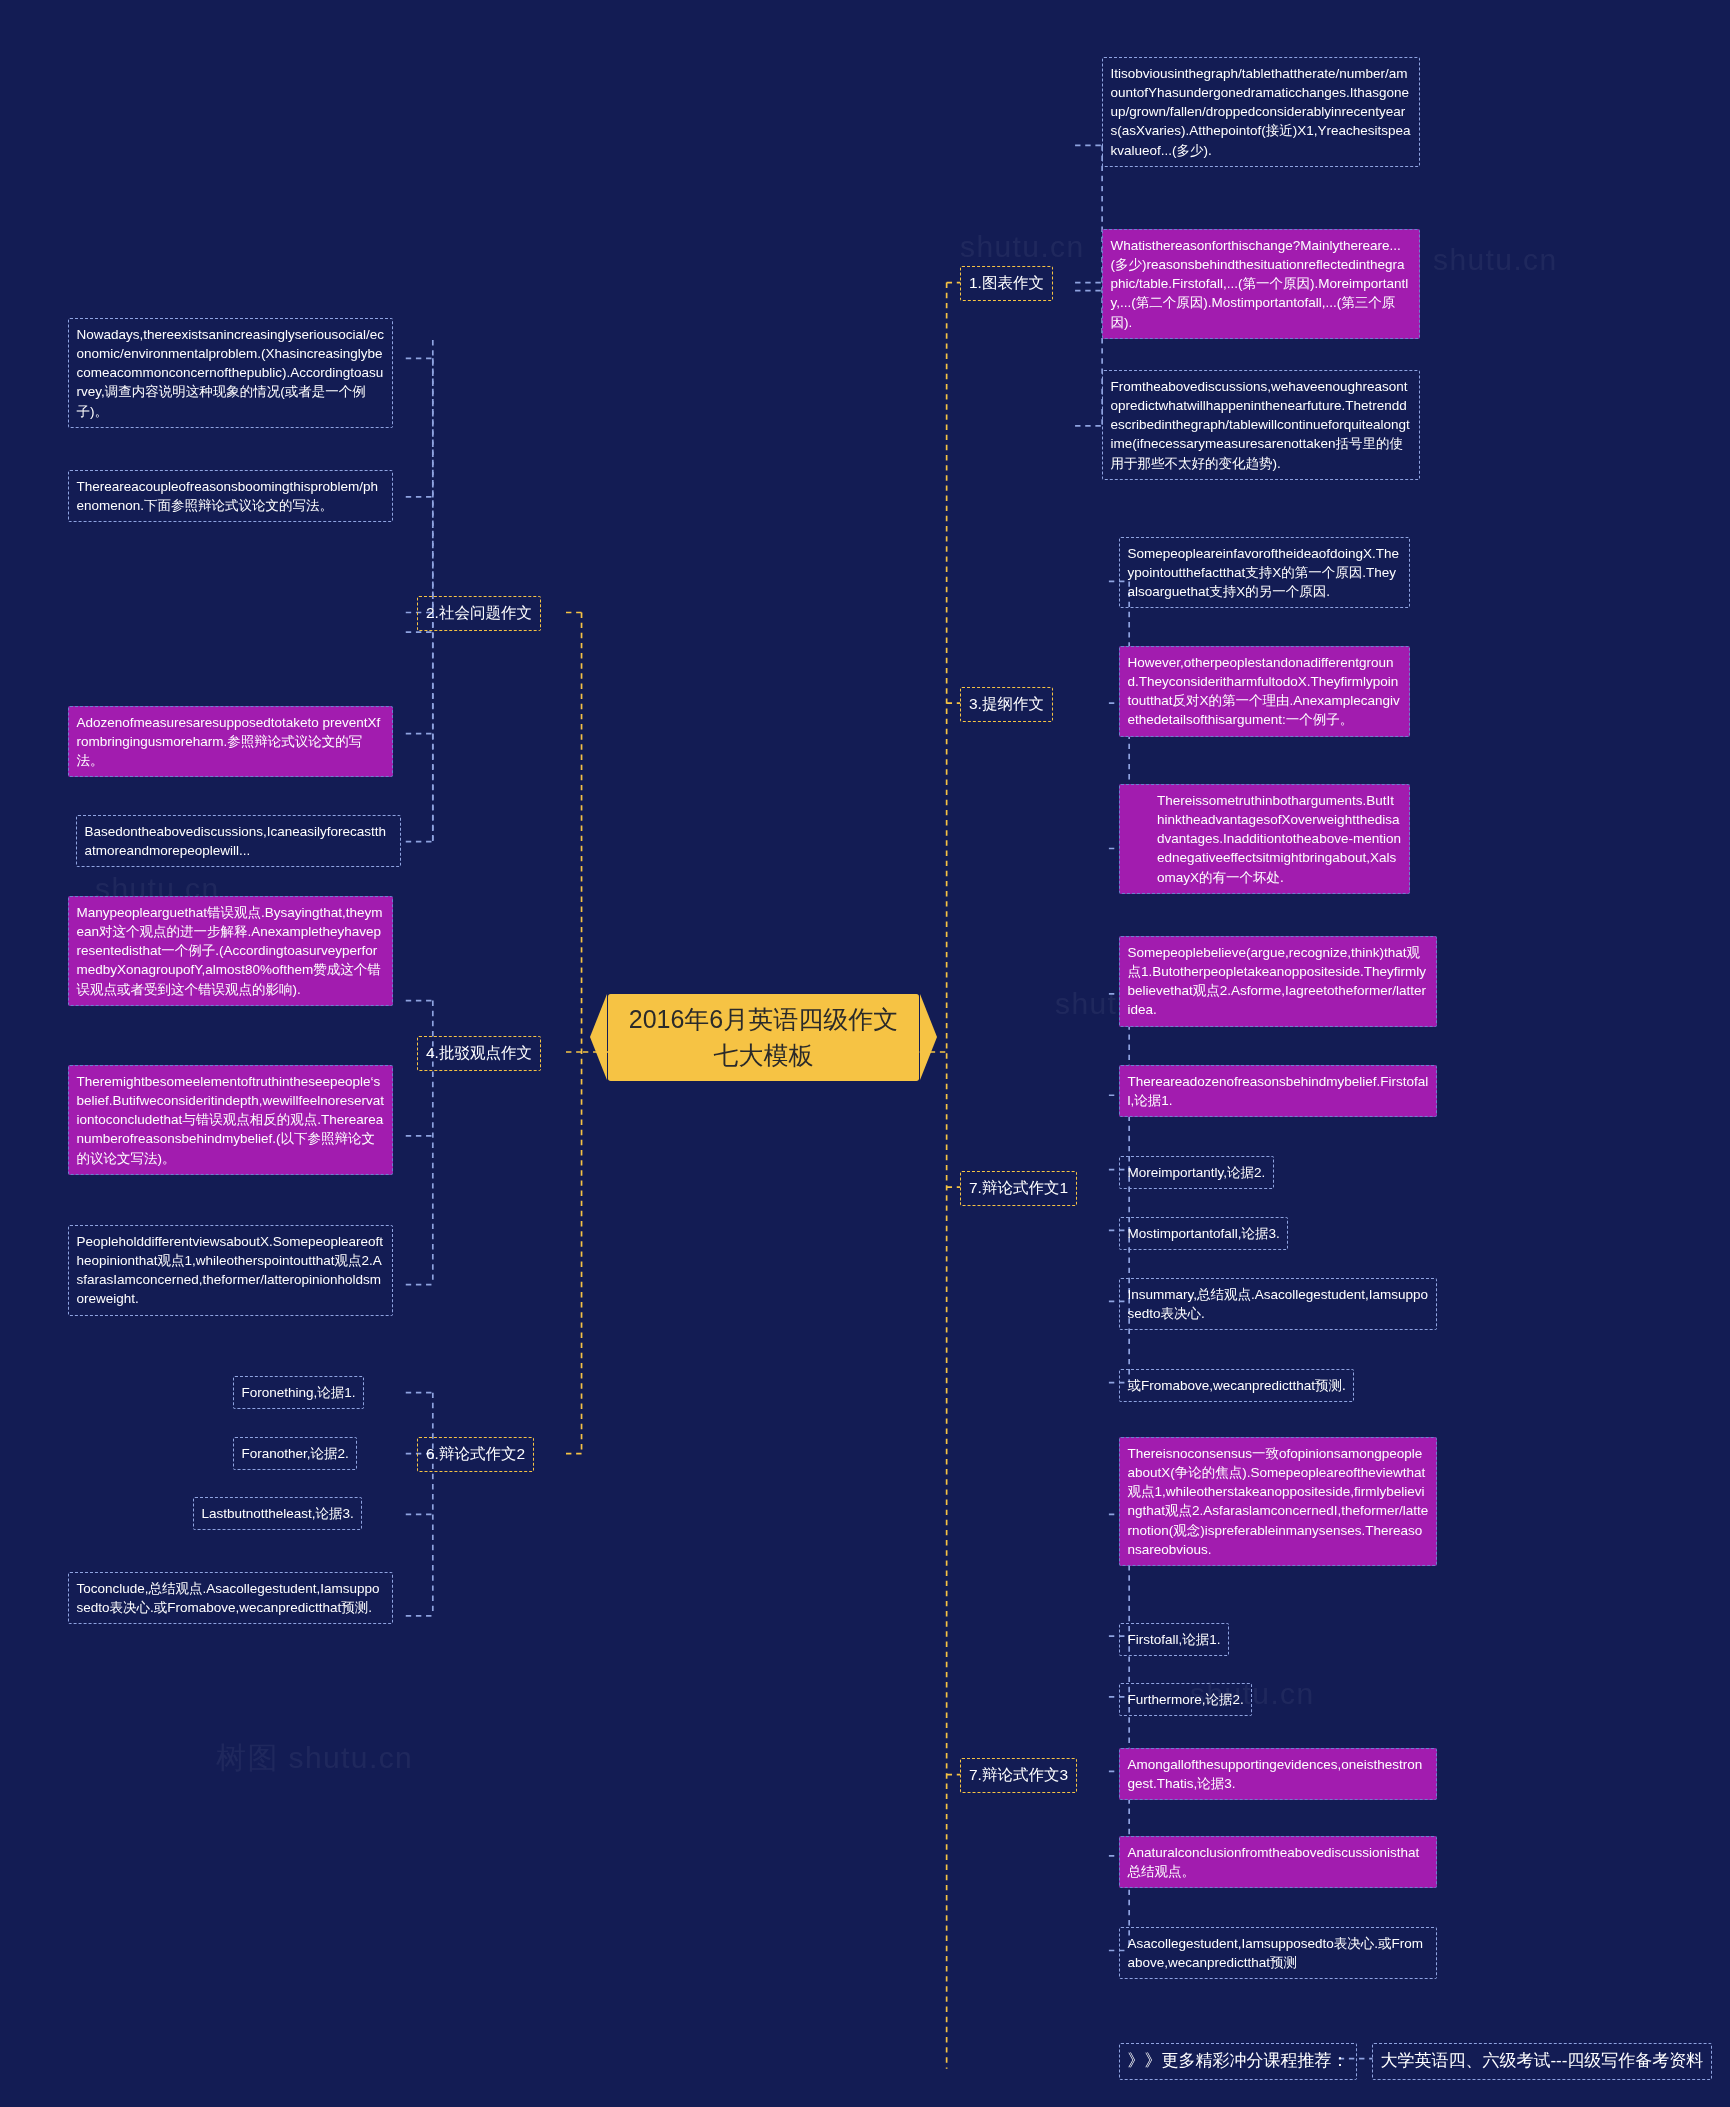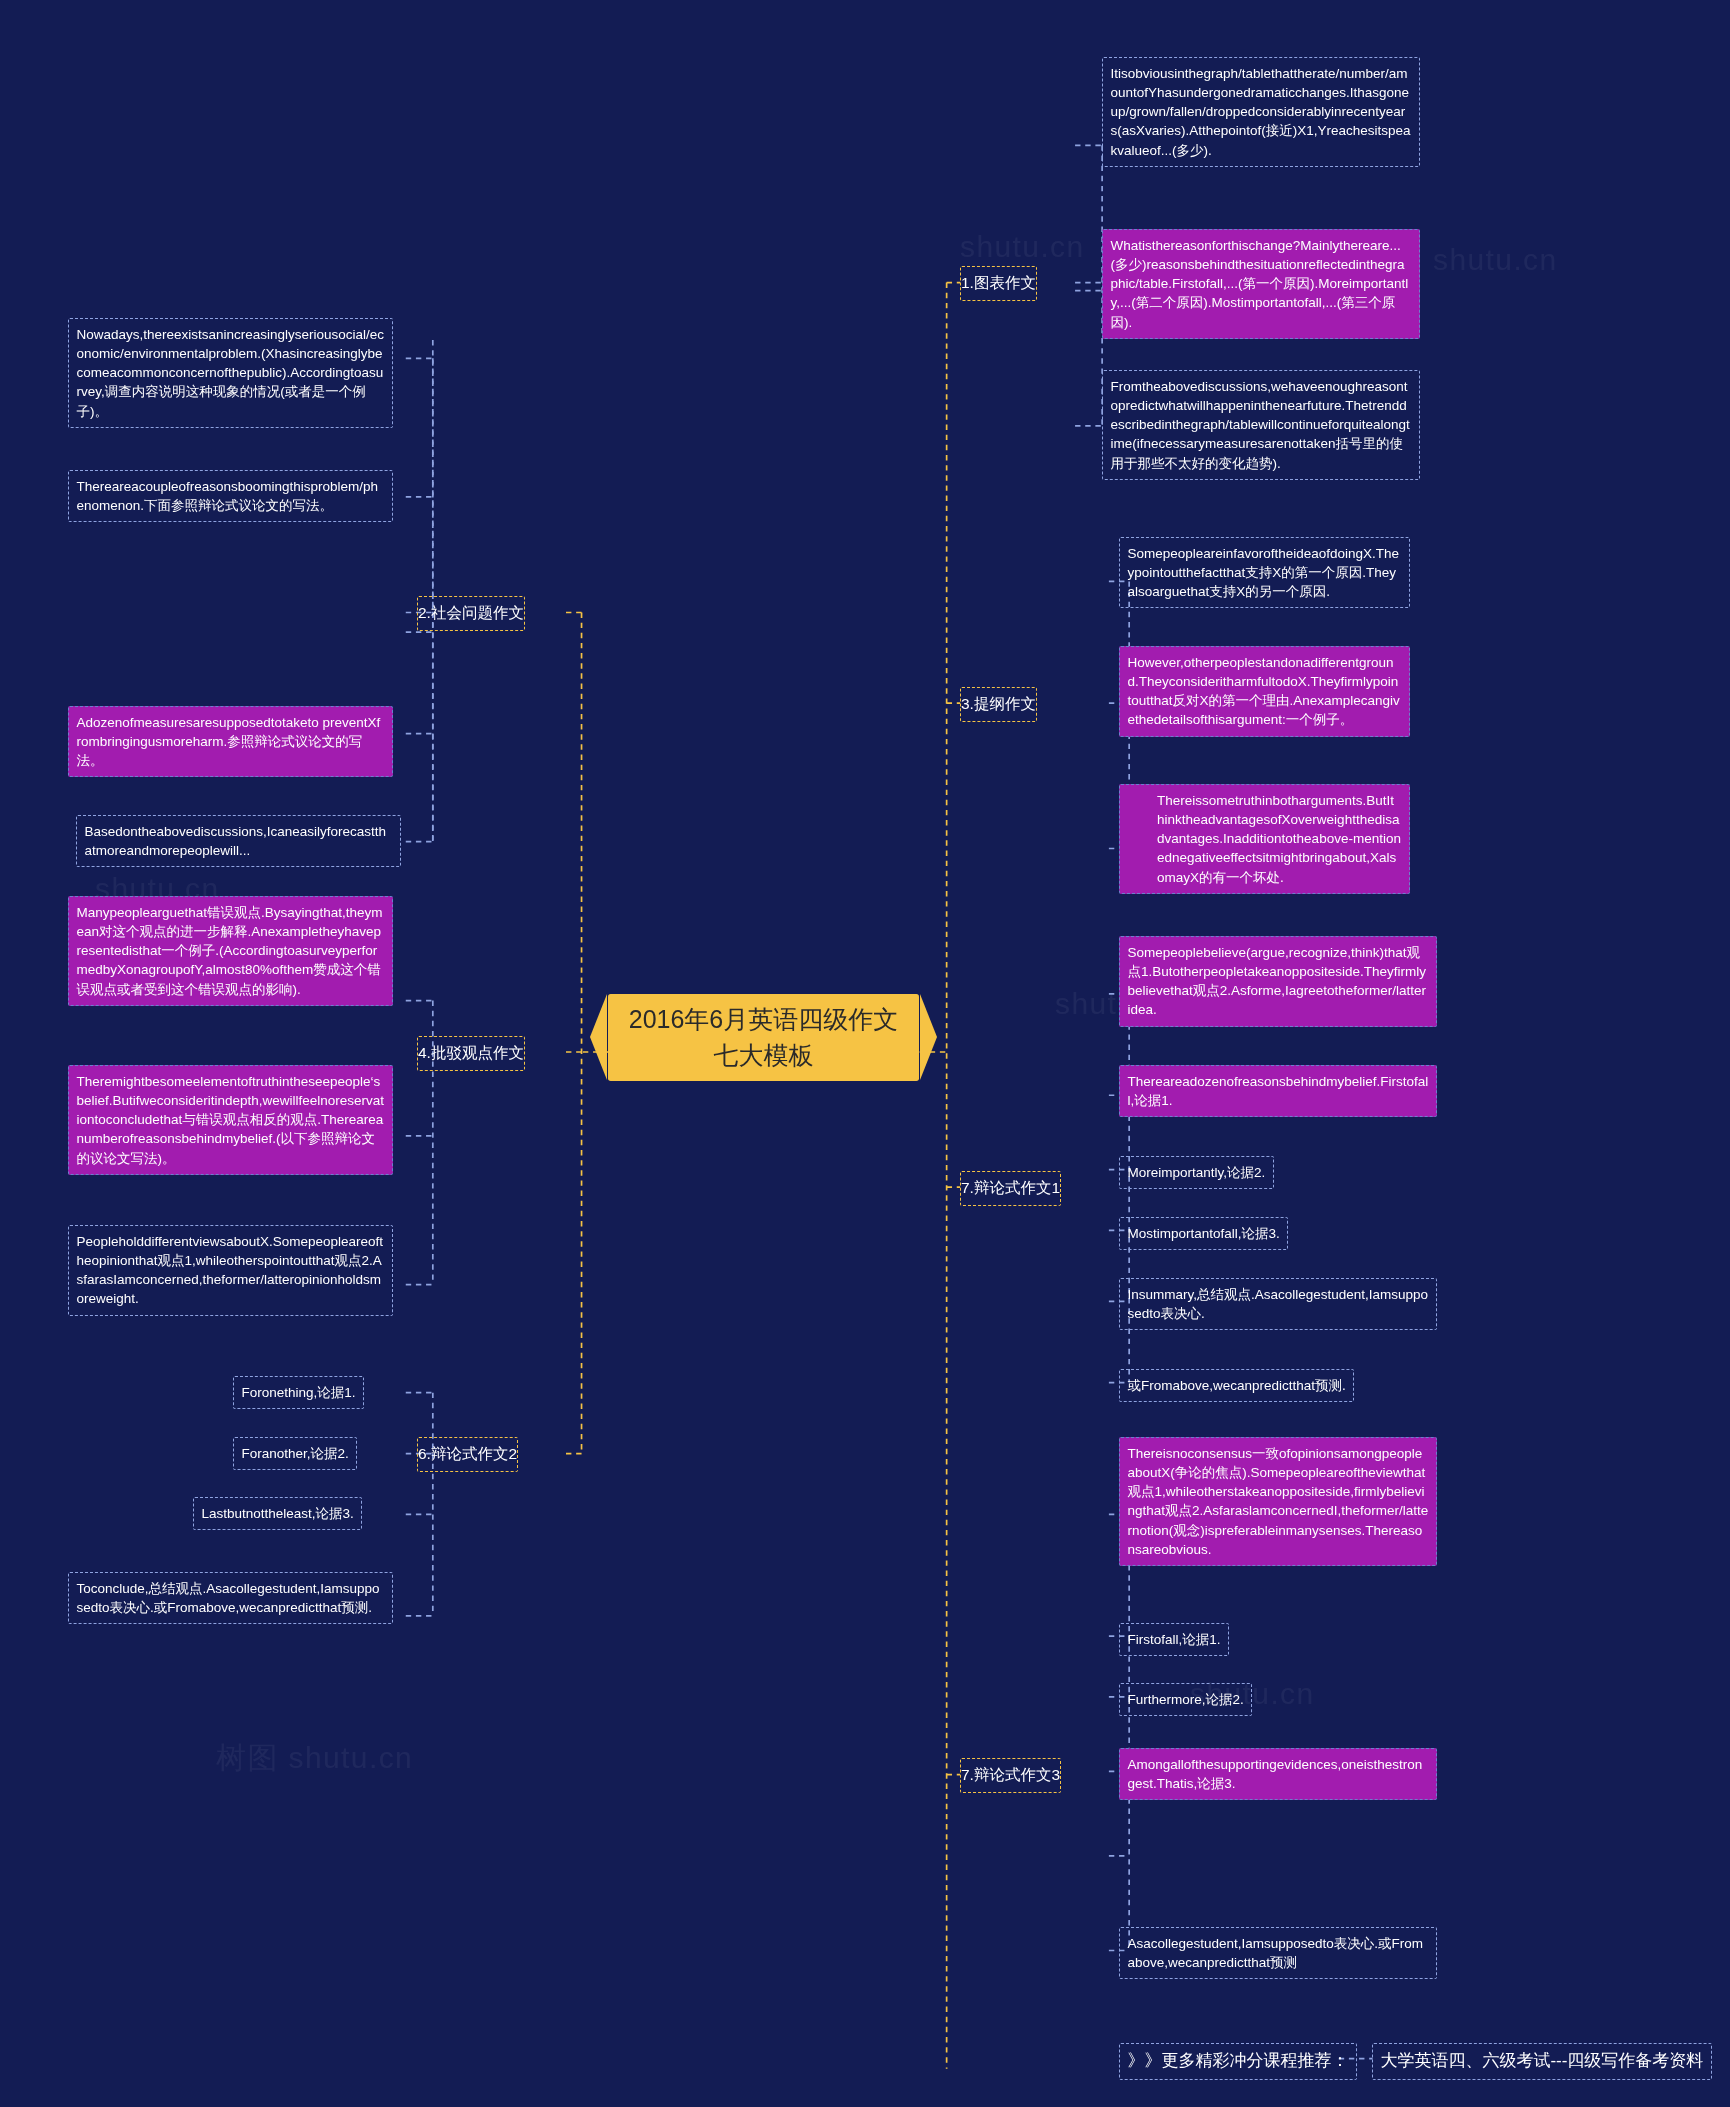--- a/index.html
+++ b/index.html
@@ -26,21 +26,21 @@
   }
   .root .arrow-l,.root .arrow-r{position:absolute;top:0;width:0;height:0;}
   .root .arrow-l{left:-17.6px;border-top:43px solid transparent;border-bottom:43px solid transparent;border-right:17.6px solid #f6c344;}
   .root .arrow-r{right:-17.6px;border-top:43px solid transparent;border-bottom:43px solid transparent;border-left:17.6px solid #f6c344;}
 
   
   .l2{
     background:transparent;color:#ffffff;
     border:1.4px dashed #f6c344;
     font-size:15.5px;line-height:1.35;
-    padding:6px 0;
+    padding:6px 8px;
     border-radius:2px;
     white-space:nowrap;
   }
   
   .leaf{
     color:#ffffff;
     border:1.4px dashed #8fa3e0;
     font-size:13.5px;line-height:1.42;
     padding:6px 7.4px;
     border-radius:2px;
@@ -176,19 +176,20 @@
   <div class="node leaf filled" style="left:1119px;top:1065px;width:318px;">Thereareadozenofreasonsbehindmybelief.Firstofall,论据1.</div>
   <div class="node leaf nowrap" style="left:1119px;top:1156px;">Moreimportantly,论据2.</div>
   <div class="node leaf nowrap" style="left:1119px;top:1217px;">Mostimportantofall,论据3.</div>
   <div class="node leaf" style="left:1119px;top:1278px;width:318px;">Insummary,总结观点.Asacollegestudent,Iamsupposedto表决心.</div>
   <div class="node leaf nowrap" style="left:1119px;top:1369px;">或Fromabove,wecanpredictthat预测.</div>
 
   <div class="node leaf filled" style="left:1119px;top:1437px;width:318px;">Thereisnoconsensus一致ofopinionsamongpeopleaboutX(争论的焦点).Somepeopleareoftheviewthat观点1,whileotherstakeanoppositeside,firmlybelievingthat观点2.AsfaraslamconcernedI,theformer/latternotion(观念)ispreferableinmanysenses.Thereasonsareobvious.</div>
   <div class="node leaf nowrap" style="left:1119px;top:1623px;">Firstofall,论据1.</div>
   <div class="node leaf nowrap" style="left:1119px;top:1683px;">Furthermore,论据2.</div>
   <div class="node leaf filled" style="left:1119px;top:1748px;width:318px;">Amongallofthesupportingevidences,oneisthestrongest.Thatis,论据3.</div>
+  <div class="node leaf filled" style="left:1119px;top:1836px;width:318px;">Anaturalconclusionfromtheabovediscussionisthat总结观点。</div>
   <div class="node leaf" style="left:1119px;top:1927px;width:318px;">Asacollegestudent,Iamsupposedto表决心.或Fromabove,wecanpredictthat预测</div>
 
   <div class="node foot" style="left:1119px;top:2043px;">》》更多精彩冲分课程推荐：</div>
   <div class="node foot" style="left:1372px;top:2043px;">大学英语四、六级考试---四级写作备考资料</div>
 
 </div>
 
 
 </body></html>

